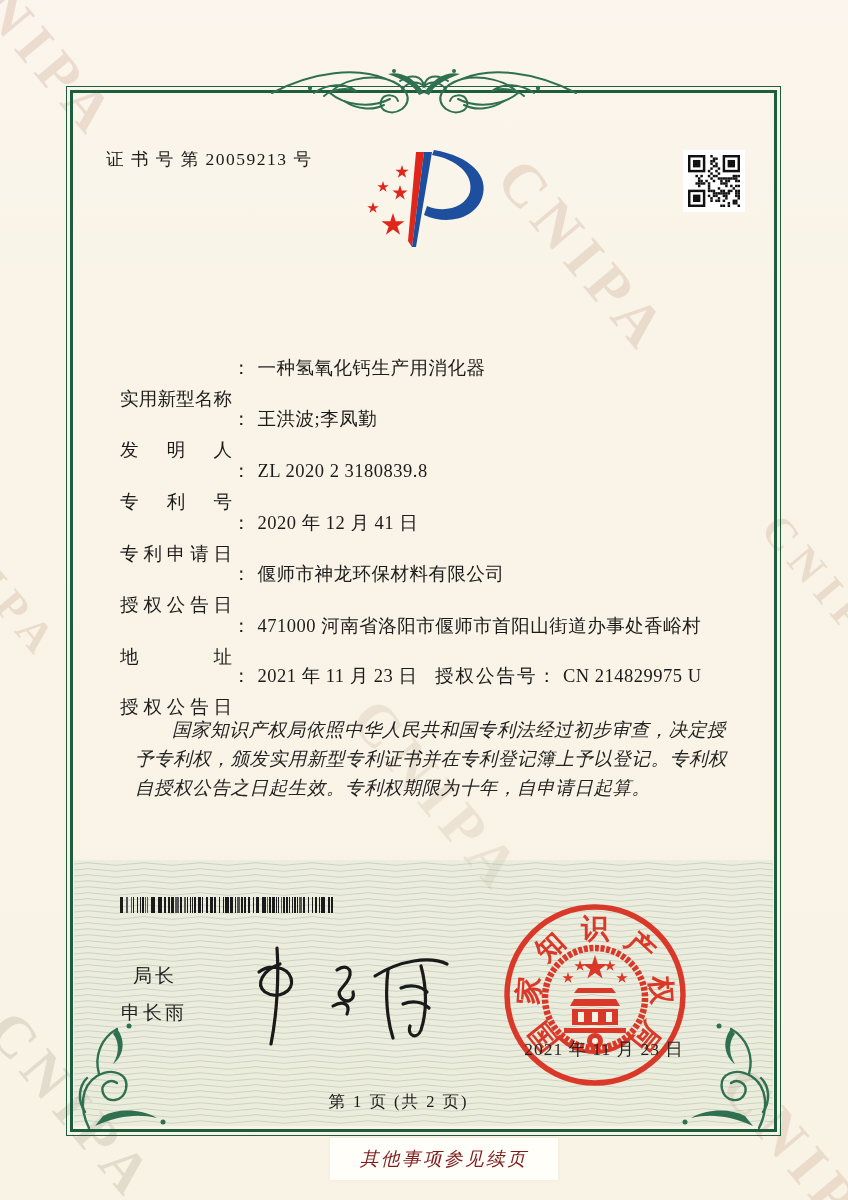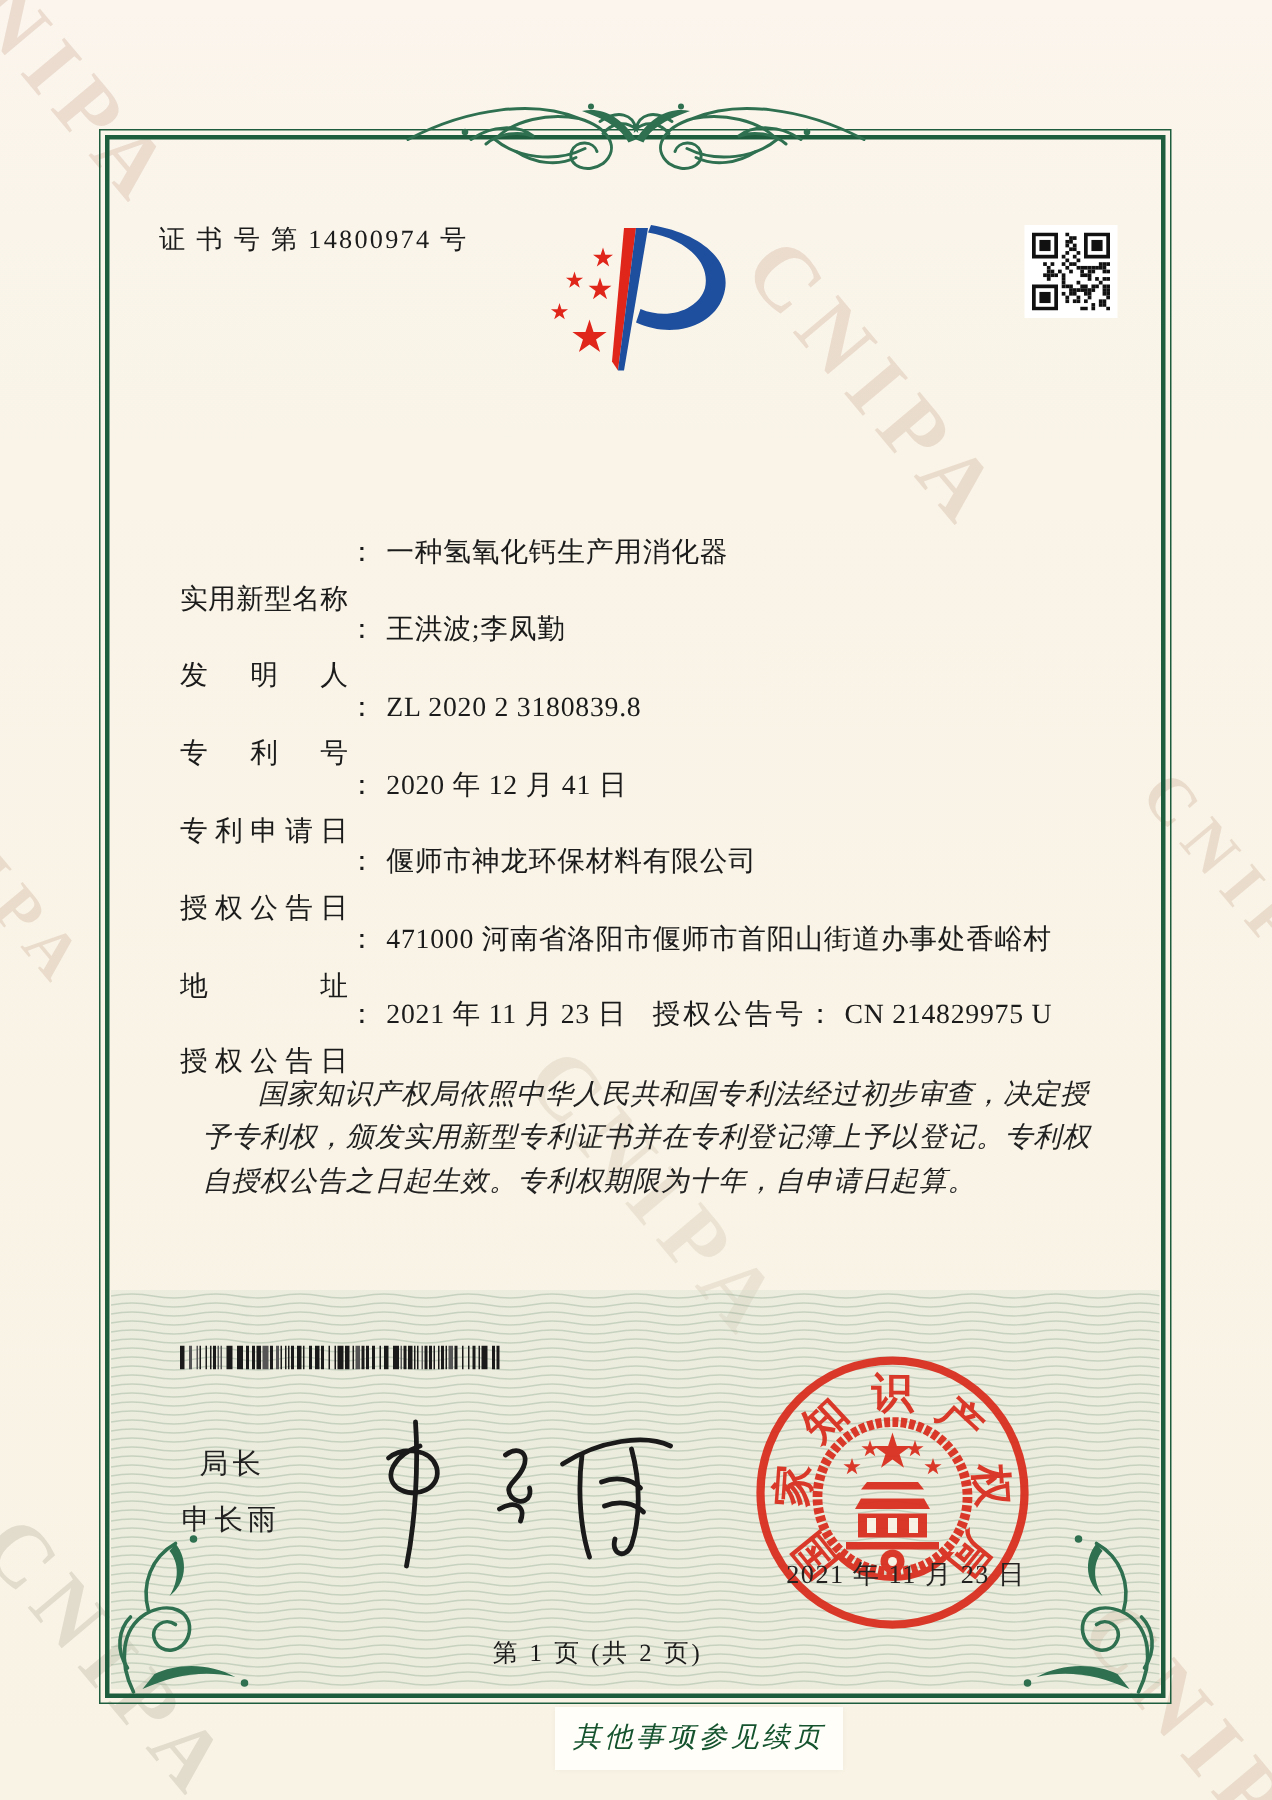--- a/index.html
+++ b/index.html
@@ -63,24 +63,24 @@
   .body-text p{margin:17px;text-indent:2em;}
   
   .waves{position:absolute;left:74px;top:860px;background:rgba(206,220,202,0.28);}
   .barcode{position:absolute;left:120px;top:897px;}
   .director-title{position:absolute;left:133px;top:963px;font-family:"Liberation Sans","DejaVu Sans",sans-serif;font-size:19px;letter-spacing:3px;color:#222;}
   .director-name{position:absolute;left:121px;top:1000px;font-family:Liberation Mono, monospace;font-size:19px;letter-spacing:3px;color:#222;}
   .signature{position:absolute;left:225px;top:936px;}
   .seal{position:absolute;left:500px;top:898px;}
   .page-num{position:absolute;left:70px;top:1091px;width:657px;text-align:center;font-size:16.5px;letter-spacing:2px;}
   .note{
-    position:absolute;left:330px;top:1138px;width:192px;height:42px;
+    position:absolute;left:330px;top:1138px;width:228px;height:42px;
     background:#fffef9;box-shadow:0 0 4px rgba(0,0,0,0.04);
     text-align:center;line-height:42px;
-    font-size:18.5px;font-style:italic;letter-spacing:2.5px;color:#14532d;margin-left:40px;
+    font-size:18.5px;font-style:italic;letter-spacing:2.5px;color:#7f1d1d;
   }
   .ornament{position:absolute;}
   .orn-top{left:254px;top:53px;}
   .orn-bl{left:71px;top:1016px;}
   .orn-br{left:677px;top:1016px;transform:scaleX(-1);}
 </style>
 </head>
 <body>
 
 <div class="page">
@@ -172,21 +172,21 @@
       <path d="M18,112 C8,92 10,70 26,60 C42,51 58,58 55,73 C52,86 36,88 32,77 C29,68 39,62 46,67"></path>
       <path d="M28,58 C23,40 30,22 46,13"></path>
       <path d="M46,13 C55,24 53,40 42,48 C49,37 48,25 42,18 Z" fill="#2e7050" stroke="none"></path>
       <path d="M24,110 C44,101 64,97 86,102 C68,92 46,93 32,100 Z" fill="#2e7050" stroke="none"></path>
       <path d="M14,96 C6,84 8,70 16,62"></path>
       <circle cx="58" cy="10" r="2.5" fill="#2e7050" stroke="none"></circle>
       <circle cx="92" cy="106" r="2.5" fill="#2e7050" stroke="none"></circle>
     </g>
   </svg>
 
-  <div class="cert-no">证 书 号 第 14800974 号</div>
+  <div class="cert-no">证 书 号 第 20059213 号</div>
 
   <svg class="logo" width="150" height="115" viewBox="0 0 150 115">
     <defs>
       <path id="star" d="M0,-1 L0.2245,-0.309 L0.951,-0.309 L0.363,0.118 L0.588,0.809 L0,0.382 L-0.588,0.809 L-0.363,0.118 L-0.951,-0.309 L-0.2245,-0.309 Z"></path>
     </defs>
     <path d="M84,8 C120,14 140,34 132,56 C125,76 98,84 74,73 L77,64 C96,72 116,64 120,50 C124,32 106,17 82,13 Z" fill="#1d4f9e"></path>
     <polygon points="66,10 74,10 62,105 58,99" fill="#e0251b"></polygon>
     <polygon points="74,10 82,10 66,105 62,105" fill="#1d4f9e"></polygon>
     <use href="#star" transform="translate(52,30) scale(7)" fill="#e0251b"></use>
     <use href="#star" transform="translate(33,45) scale(6)" fill="#e0251b"></use>

